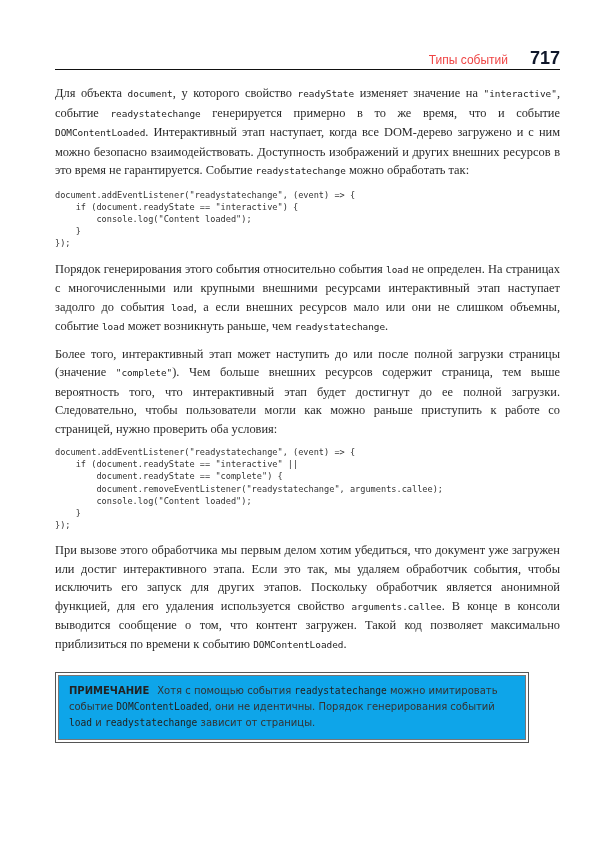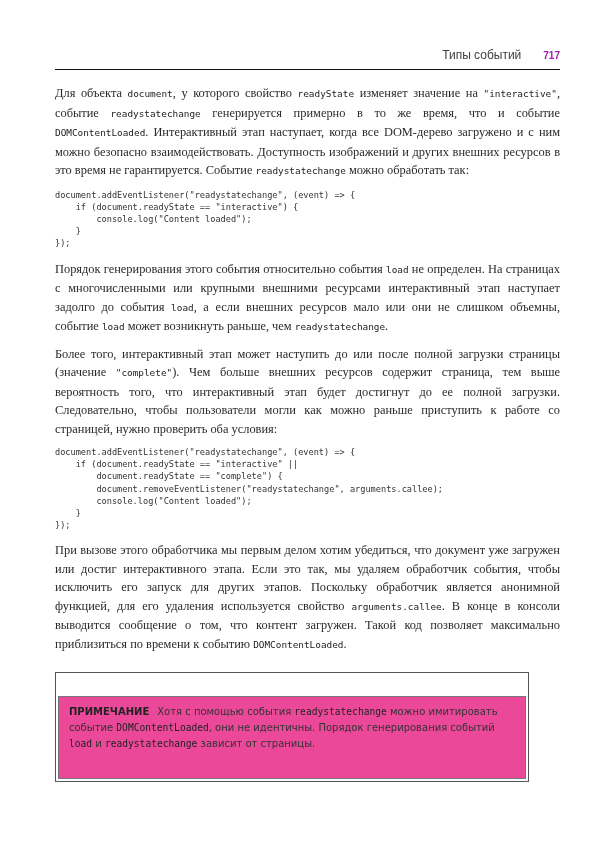--- a/index.html
+++ b/index.html
@@ -3,22 +3,22 @@
   <meta charset="utf-8">
   <style>
     html, body { margin: 0; padding: 0; background: #ffffff; }
     body { width: 600px; height: 848px; position: relative; overflow: hidden; }
     .page { position: absolute; left: 55px; top: 0; width: 505px; }
     .running-head {
       position: absolute; top: 48px; right: 0; width: 505px;
       display: flex; justify-content: flex-end; align-items: baseline;
       font-family: "Liberation Sans", sans-serif; color: #333;
     }
-    .rh-title { font-size: 12px; margin-right: 22px; color: #404040; }
-    .rh-num { font-size: 10px; font-weight: bold; color: #a21caf; }
+    .rh-title { font-size: 12px; margin-right: 22px; color: #ef4444; }
+    .rh-num { font-size: 18px; font-weight: bold; color: #0f172a; }
     .head-rule { position: absolute; top: 69px; left: 0; width: 505px; height: 1px; background: #111; }
     .body { position: absolute; top: 84px; left: 0; width: 505px; }
     p {
       margin: 0 0 8px 0;
       font-family: "Liberation Serif", serif;
       font-size: 12.4px; line-height: 18.5px; color: #2a2a2a;
       text-align: justify;
     }
     code {
       font-family: "DejaVu Sans Mono", monospace;
@@ -31,24 +31,24 @@
       white-space: pre;
     }
     .note {
       margin-top: 18px;
       border: 1px solid #555;
       padding: 2px;
       width: 468px;
     }
     .note-inner {
       border: 1px solid #777;
-      background: #ec4899;
-      padding: 7px 10px 26px 10px;
+      background: #0ea5e9;
+      padding: 7px 10px 8px 10px;
       font-family: "DejaVu Sans", sans-serif;
-      font-size: 10px; line-height: 16px; color: #333; margin-top: 21px;
+      font-size: 10px; line-height: 16px; color: #333;
     }
     .note-label { font-weight: bold; color: #222; margin-right: 8px; }
     .note code { font-size: 9.6px; }
   </style>
 </head>
 <body>
 
 <div class="page">
   <div class="running-head">
     <span class="rh-title">Типы событий</span>

